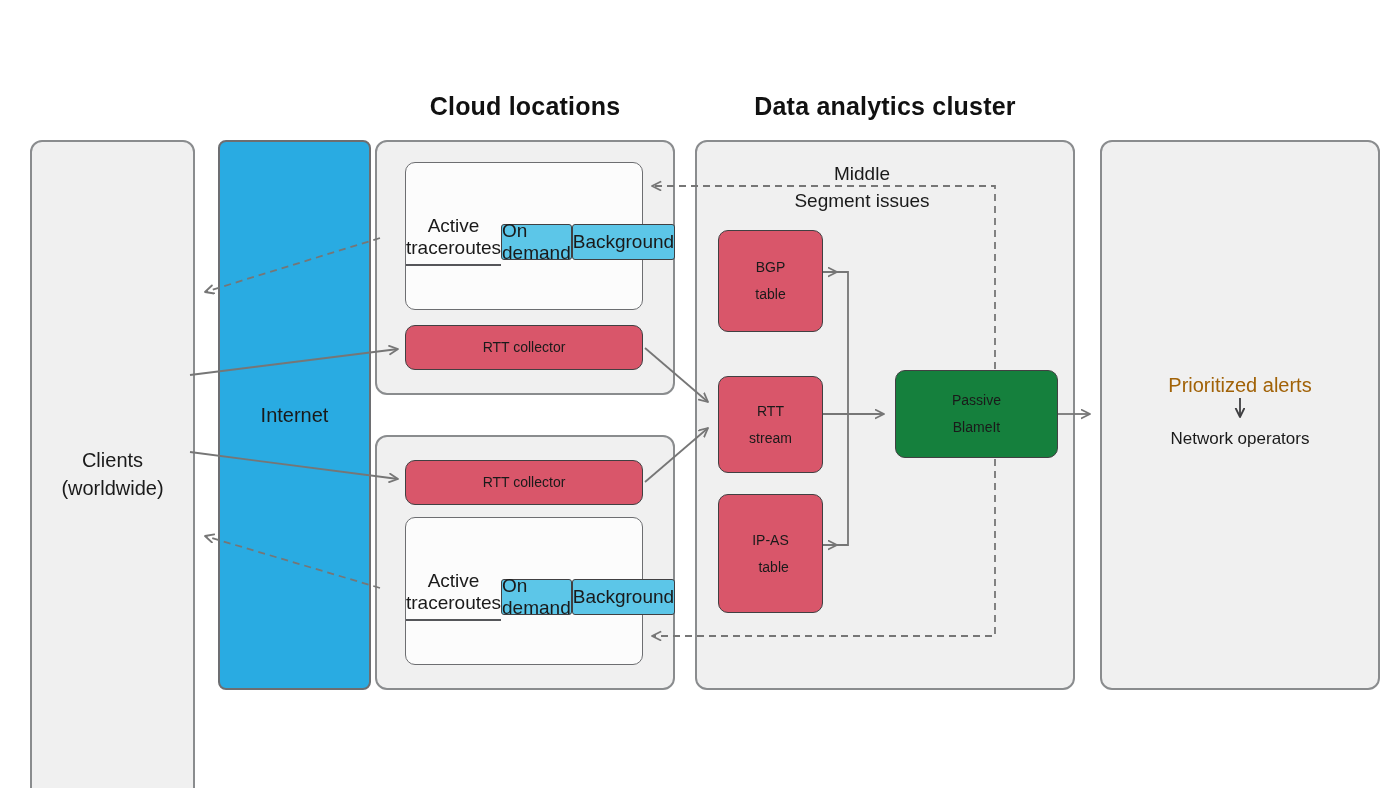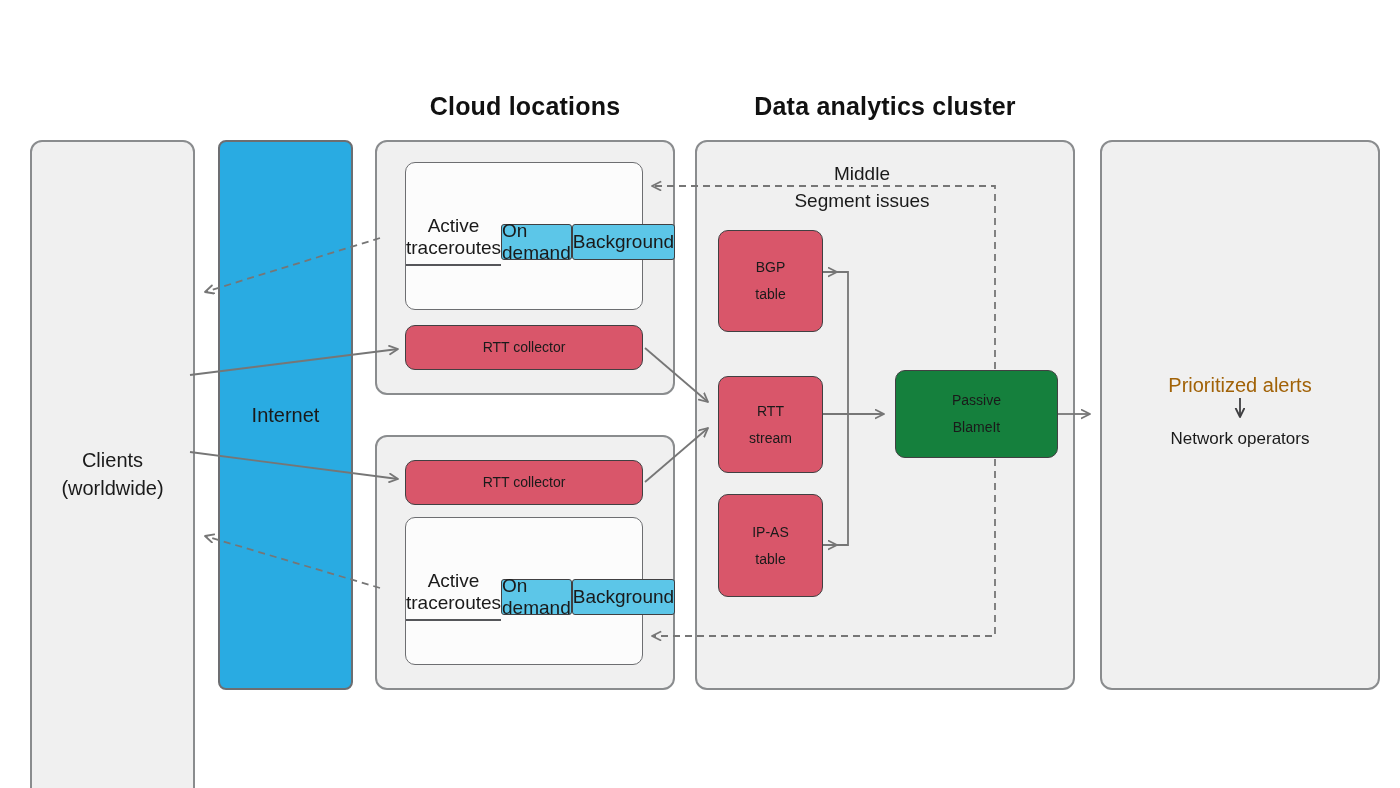--- a/index.html
+++ b/index.html
@@ -61,21 +61,21 @@
 <div class="canvas">
 
   <div class="section-title" style="left:375px; top:92px; width:300px;">Cloud locations</div>
   <div class="section-title" style="left:695px; top:92px; width:380px;">Data analytics cluster</div>
 
   <div class="panel flexc" style="left:30px; top:140px; width:165px; height:668px;">
     <span class="lbl multiline">Clients
 (worldwide)</span>
   </div>
 
-  <div class="internet" style="left:218px; top:140px; width:135px; height:550px;text-align:right;">
+  <div class="internet" style="left:218px; top:140px; width:153px; height:550px;text-align:right;">
     <span>Internet</span>
   </div>
 
   <div class="panel" style="left:375px; top:140px; width:300px; height:255px;"></div>
   <div class="whitebox" style="left:405px; top:162px; width:238px; height:148px;">
     <div class="trace-title">Active traceroutes</div>
     <div class="btn">On demand</div>
     <div class="btn">Background</div>
   </div>
   <div class="node red" style="left:405px; top:325px; width:238px; height:45px;">RTT collector</div>
@@ -88,21 +88,21 @@
     <div class="btn">Background</div>
   </div>
 
   <div class="panel" style="left:695px; top:140px; width:380px; height:550px;"></div>
   <div class="center-label" style="left:727px; top:160px; width:270px; height:54px; font-size:19px; line-height:27px;">Middle
 Segment issues</div>
   <div class="node red" style="left:718px; top:230px; width:105px; height:102px;">BGP
 table</div>
   <div class="node red" style="left:718px; top:368px; width:105px; height:97px;margin-top:8px;">RTT
 stream</div>
-  <div class="node red" style="left:718px; top:494px; width:105px; height:103px;">IP-AS
+  <div class="node red" style="left:718px; top:494px; width:105px; height:119px;text-align:right;">IP-AS
 table</div>
   <div class="node teal" style="left:895px; top:370px; width:163px; height:88px;">Passive
 BlameIt</div>
 
   <div class="panel" style="left:1100px; top:140px; width:280px; height:550px;"></div>
   <div class="center-label alert-text" style="left:1100px; top:372px; width:280px; height:26px; font-size:20px;">Prioritized alerts</div>
   <div class="center-label" style="left:1100px; top:426px; width:280px; height:26px; font-size:17px;">Network operators</div>
 
   <svg class="arrows" width="1400" height="788" viewBox="0 0 1400 788">
     <defs>

